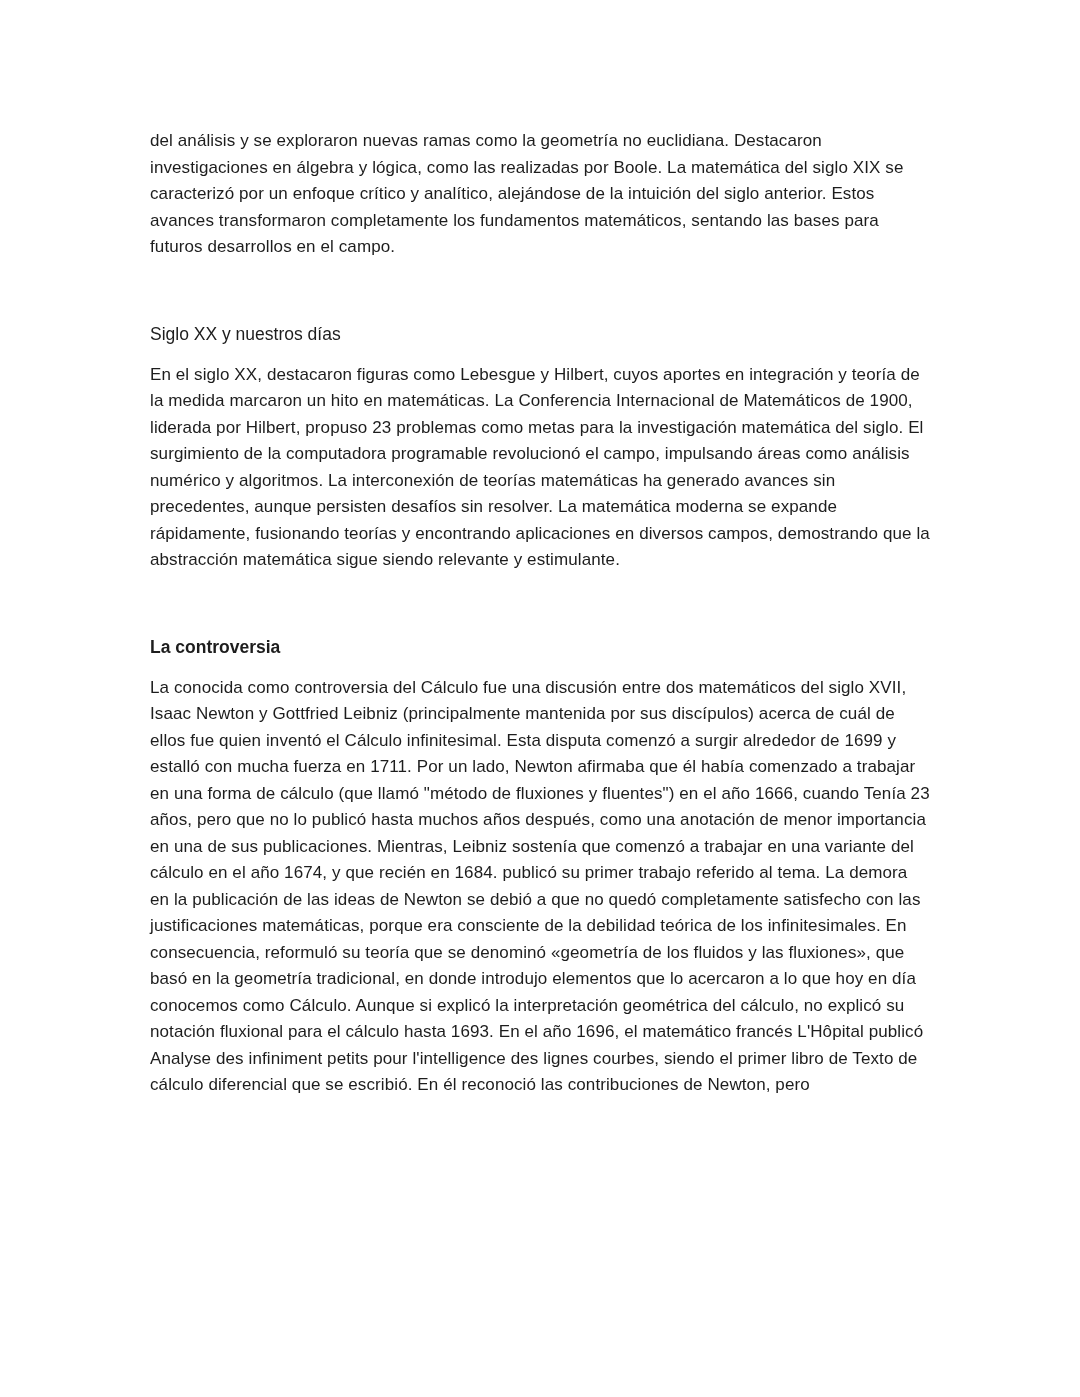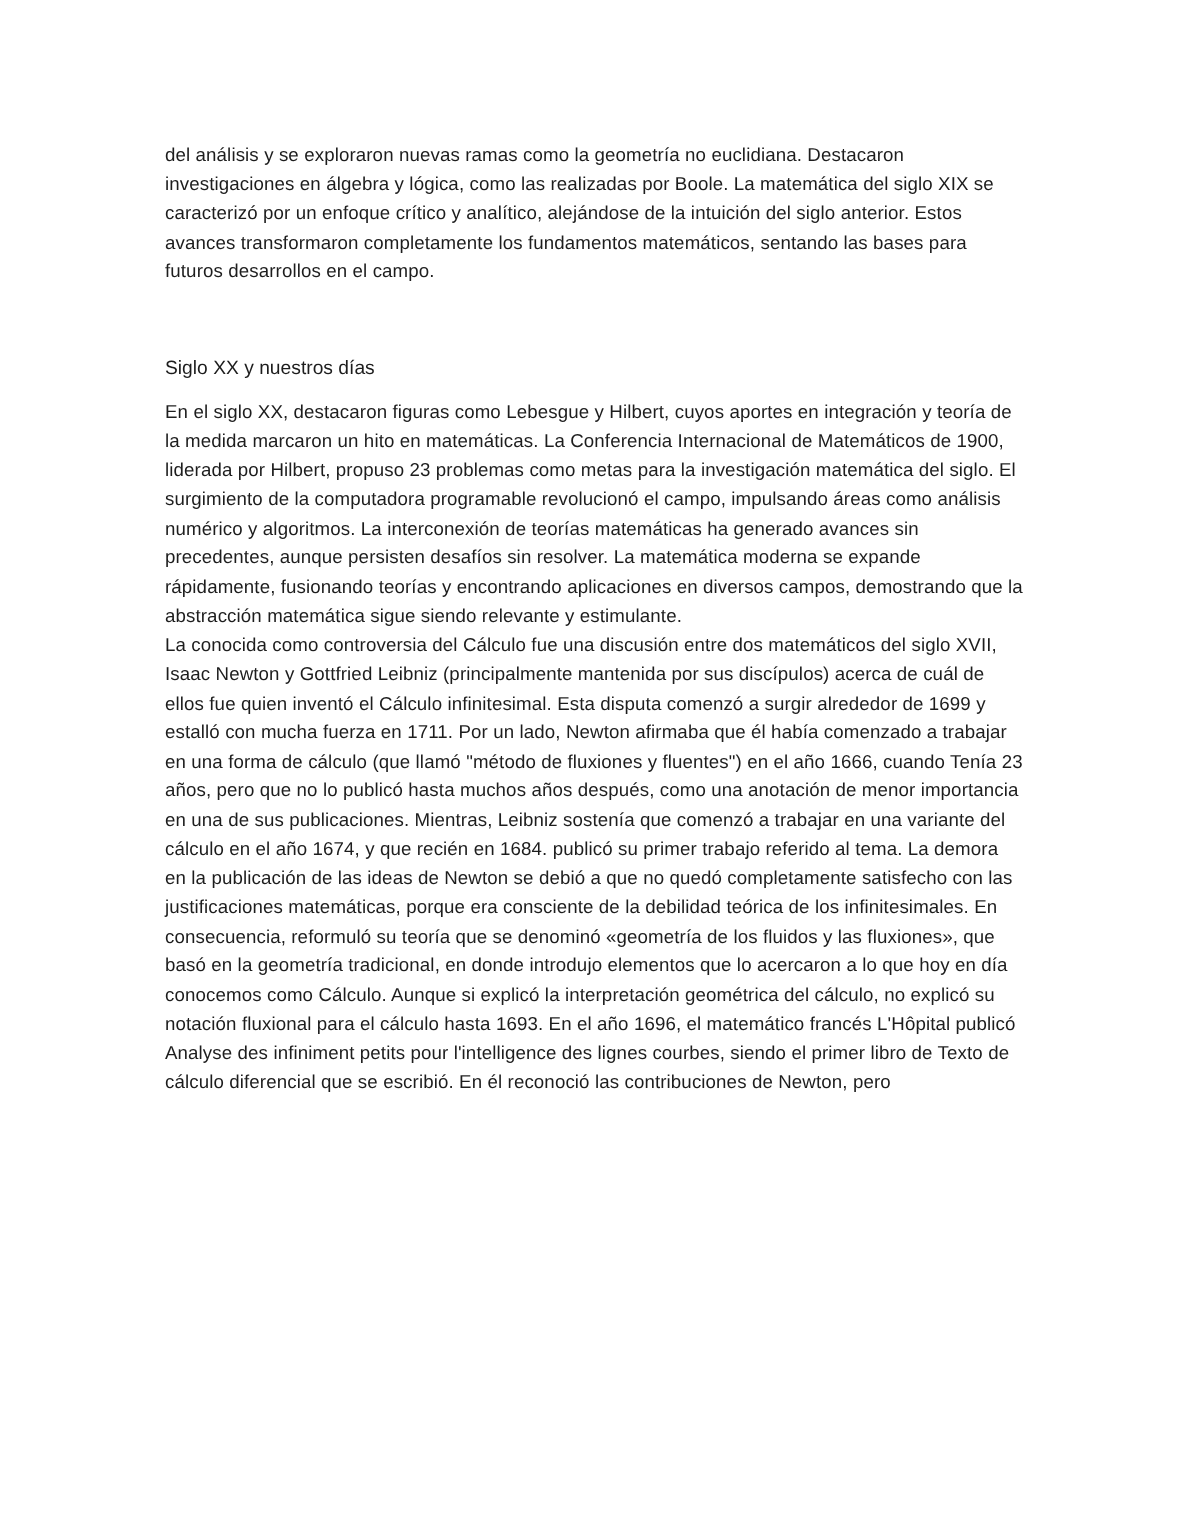--- a/index.html
+++ b/index.html
@@ -43,17 +43,18 @@
 
 <div class="doc-page">
   <div class="doc-content">
 
     <p class="para">del análisis y se exploraron nuevas ramas como la geometría no euclidiana. Destacaron investigaciones en álgebra y lógica, como las realizadas por Boole. La matemática del siglo XIX se caracterizó por un enfoque crítico y analítico, alejándose de la intuición del siglo anterior. Estos avances transformaron completamente los fundamentos matemáticos, sentando las bases para futuros desarrollos en el campo.</p>
 
     <h2 class="heading regular">Siglo XX y nuestros días</h2>
 
     <p class="para">En el siglo XX, destacaron figuras como Lebesgue y Hilbert, cuyos aportes en integración y teoría de la medida marcaron un hito en matemáticas. La Conferencia Internacional de Matemáticos de 1900, liderada por Hilbert, propuso 23 problemas como metas para la investigación matemática del siglo. El surgimiento de la computadora programable revolucionó el campo, impulsando áreas como análisis numérico y algoritmos. La interconexión de teorías matemáticas ha generado avances sin precedentes, aunque persisten desafíos sin resolver. La matemática moderna se expande rápidamente, fusionando teorías y encontrando aplicaciones en diversos campos, demostrando que la abstracción matemática sigue siendo relevante y estimulante.</p>
 
+    <h2 class="heading bold">La controversia</h2>
 
     <p class="para">La conocida como controversia del Cálculo fue una discusión entre dos matemáticos del siglo XVII, Isaac Newton y Gottfried Leibniz (principalmente mantenida por sus discípulos) acerca de cuál de ellos fue quien inventó el Cálculo infinitesimal. Esta disputa comenzó a surgir alrededor de 1699 y estalló con mucha fuerza en 1711. Por un lado, Newton afirmaba que él había comenzado a trabajar en una forma de cálculo (que llamó "método de fluxiones y fluentes") en el año 1666, cuando Tenía 23 años, pero que no lo publicó hasta muchos años después, como una anotación de menor importancia en una de sus publicaciones. Mientras, Leibniz sostenía que comenzó a trabajar en una variante del cálculo en el año 1674, y que recién en 1684. publicó su primer trabajo referido al tema. La demora en la publicación de las ideas de Newton se debió a que no quedó completamente satisfecho con las justificaciones matemáticas, porque era consciente de la debilidad teórica de los infinitesimales. En consecuencia, reformuló su teoría que se denominó «geometría de los fluidos y las fluxiones», que basó en la geometría tradicional, en donde introdujo elementos que lo acercaron a lo que hoy en día conocemos como Cálculo. Aunque si explicó la interpretación geométrica del cálculo, no explicó su notación fluxional para el cálculo hasta 1693. En el año 1696, el matemático francés L'Hôpital publicó Analyse des infiniment petits pour l'intelligence des lignes courbes, siendo el primer libro de Texto de cálculo diferencial que se escribió. En él reconoció las contribuciones de Newton, pero</p>
 
   </div>
 </div>
 
 </body></html>

